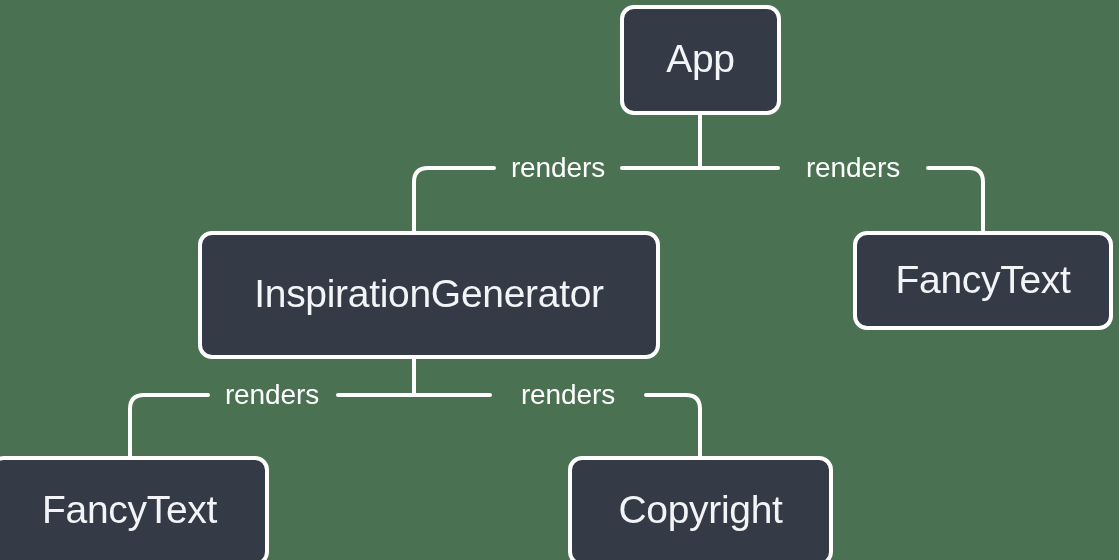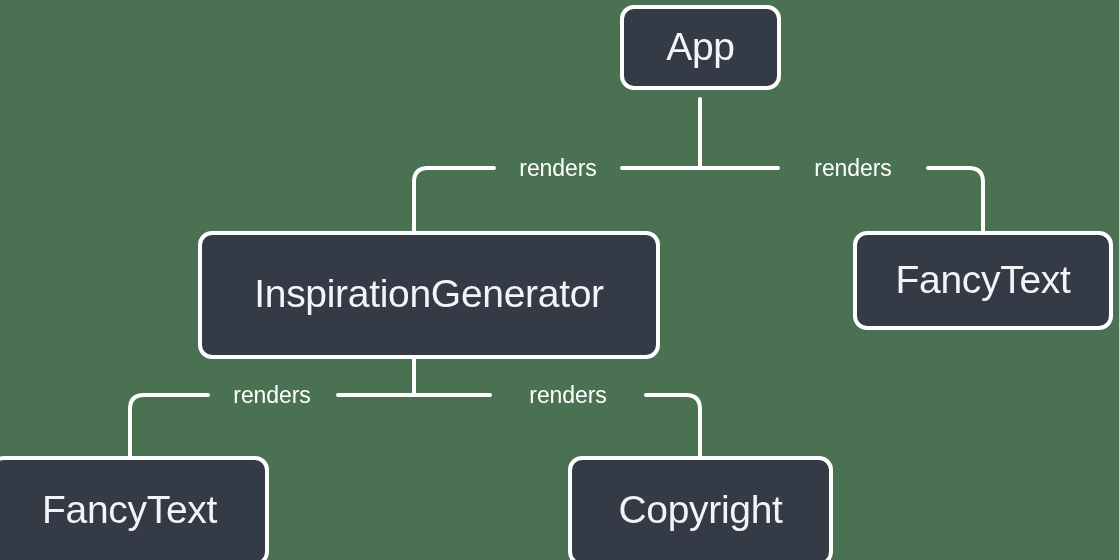--- a/index.html
+++ b/index.html
@@ -44,31 +44,31 @@
   }
   .node-label {
     display: block;
     line-height: 1;
     padding-bottom: 3px;
   }
   .edge-label {
     position: absolute;
     color: #ffffff;
     font-family: "Liberation Sans", sans-serif;
-    font-size: 23px;
+    font-size: 28px;
     font-weight: 400;
     letter-spacing: -0.1px;
     line-height: 1;
     white-space: nowrap;
     z-index: 3;
     transform: translate(-50%, -50%);
   }
 
   
-  #node-app          { left: 620px; top: 5px;   width: 161px; height: 85px; }
+  #node-app          { left: 620px; top: 5px;   width: 161px; height: 110px; }
   #node-inspiration  { left: 198px; top: 231px; width: 462px; height: 128px; }
   #node-fancytext-right { left: 853px; top: 231px; width: 260px; height: 99px; }
   #node-fancytext-bottom { left: -10px; top: 456px; width: 279px; height: 110px; }
   #node-copyright    { left: 568px; top: 456px; width: 265px; height: 110px; }
 
   
   #edge-label-app-inspiration  { left: 558px; top: 168px; }
   #edge-label-app-fancytext    { left: 853px; top: 168px; }
   #edge-label-ig-fancytext     { left: 272px; top: 395px; }
   #edge-label-ig-copyright     { left: 568px; top: 395px; }

